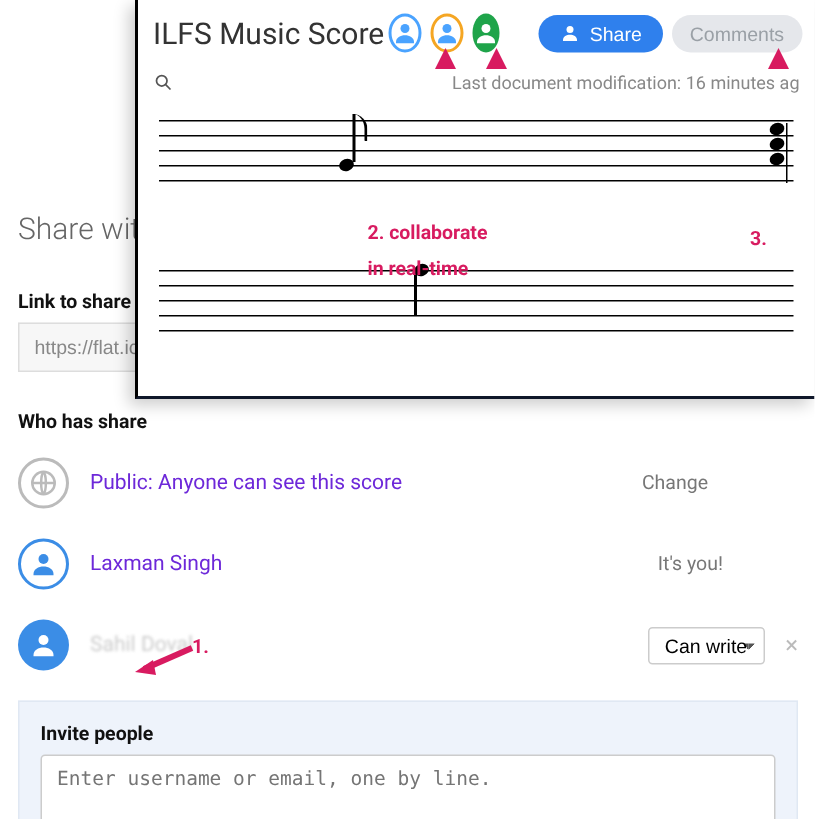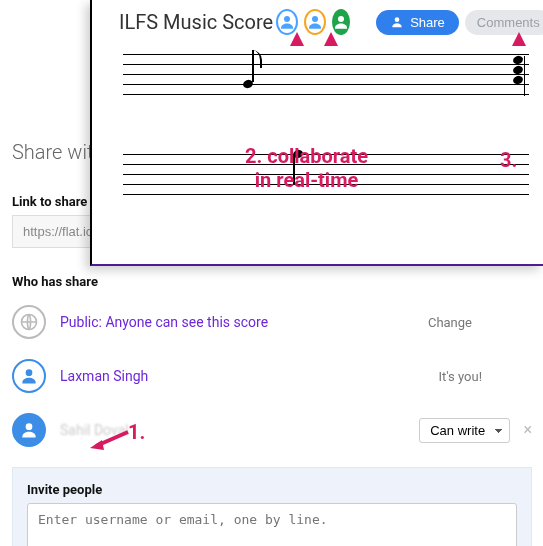--- a/index.html
+++ b/index.html
@@ -15,24 +15,23 @@
   }
 
   
   .overlay {
     position: absolute;
     top: 0; left: 90px;
     width: 453px;
     height: 266px;
     background: #fff;
     border-left: 2px solid #000;
-    border-bottom: 2px solid #4c1d95;
+    border-bottom: 2px solid #0f172a;
     box-shadow: -4px 4px 10px rgba(0,0,0,.2);
     z-index: 50;
-    padding-left: 17px;
   }
   .topbar {
     display: flex;
     align-items: center;
     padding: 6px 10px;
     height: 44px;
   }
   .doc-title {
     font-size: 20px;
     font-weight: 400;
@@ -154,21 +153,21 @@
   .ava-blue2 { border:2px solid #3b8de6; }
   .ava-blue3 { background:#3b8de6; }
   .access-row .ava svg { width:20px; height:20px; }
   .access-row .txt { flex:1 1 auto; font-size:14px; color:#6d28d9;}
   .access-row .txt.blurred { color:#ccc; filter:blur(1px);}
   .access-row .right { flex:0 0 auto; font-size:13px; color:#777;margin-left:45px;}
   .change-link { color:#555; cursor:pointer; margin-right:60px; }
   .dropdown {
     border:1px solid #ccc;
     background:#fff;
-    padding:4px 24px 4px 10px;
+    padding:4px 11px 4px 10px;
     font-size:13px;
     border-radius:3px;
     appearance:none;
     cursor:pointer;
     background-image: linear-gradient(45deg,transparent 50%,#555 50%),linear-gradient(135deg,#555 50%,transparent 50%);
     background-position: right 10px top 10px, right 6px top 10px;
     background-size:4px 4px,4px 4px;
     background-repeat:no-repeat;
   }
   .close-x {
@@ -189,21 +188,21 @@
     border-radius:3px;
     padding:8px 10px;
     font-size:13px;
     color:#888;
     background:#fff;
     resize:none;
   }
 
   
   .anno { position:absolute; z-index:100; color:#d81b60; font-weight:700; pointer-events:none; }
-  .anno-text { font-size:20px; line-height:24px;text-align:center; }
+  .anno-text { font-size:13px; line-height:24px; }
 
   
   .arrow {
     position:absolute; z-index:100; pointer-events:none;
   }
   .arrow-up {
     width:0; height:0;
     border-left:7px solid transparent;
     border-right:7px solid transparent;
     border-bottom:14px solid #d81b60;
@@ -301,20 +300,28 @@
     <button class="btn-share">
       <svg width="14" height="14" viewBox="0 0 24 24" fill="#fff">
           <circle cx="12" cy="8" r="4"></circle>
           <path d="M4 20c0-4 4-6 8-6s8 2 8 6v1H4z"></path>
         </svg>
       <span>Share</span>
     </button>
     <button class="btn-comments">Comments</button>
   </div>
 
+  <div class="sub-toolbar">
+    <svg class="mag" viewBox="0 0 24 24" fill="none" stroke="currentColor" stroke-width="2">
+      <circle cx="10" cy="10" r="6"></circle>
+        <line x1="20" y1="20" x2="14.5" y2="14.5"></line>
+    </svg>
+    <div class="spacer"></div>
+    <span>Last document modification: 16 minutes ag</span>
+  </div>
 
   <div class="sheet">
     <div class="staff">
       <div class="line l1"></div>
         <div class="line l2"></div>
         <div class="line l3"></div>
         <div class="line l4"></div>
         <div class="line l5"></div>
 
       <div class="note" style="left:120px; top:36px"></div>

